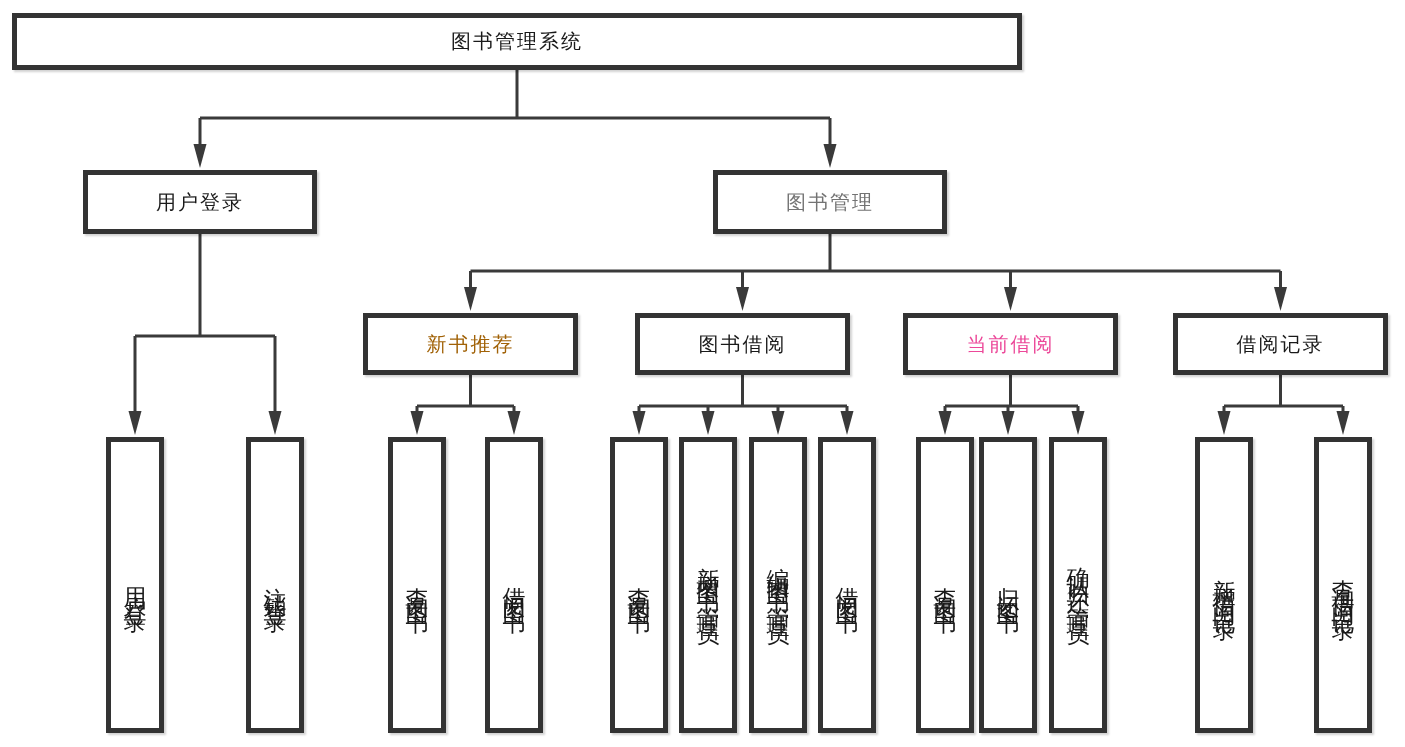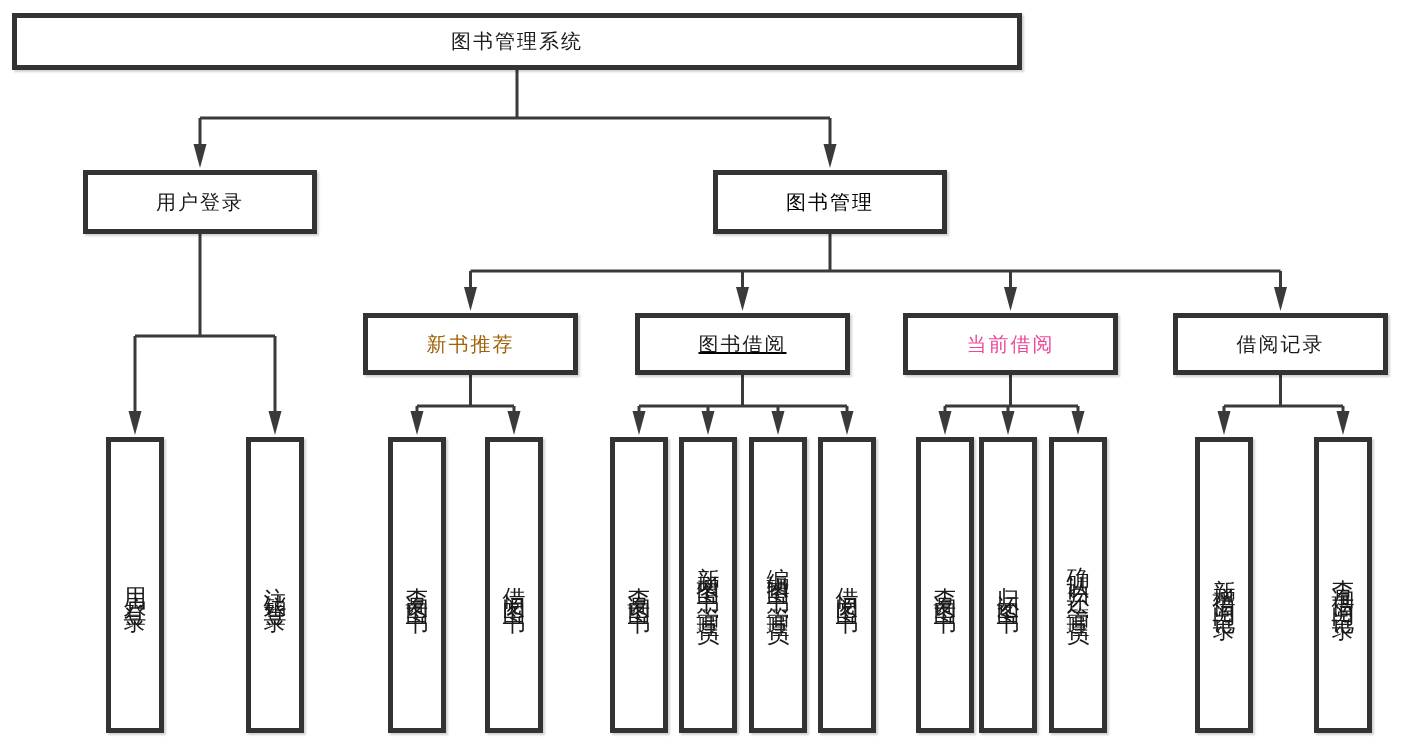--- a/index.html
+++ b/index.html
@@ -103,26 +103,26 @@
       </g>
     </svg>
   <div id="boxes">
       <div class="node" style="left: 12px; top: 13px; width: 1010px; height: 57px; border-color: rgb(51, 51, 51);">
         <span class="label" style="color: rgb(26, 26, 26);">图书管理系统</span>
       </div>
       <div class="node" style="left: 83px; top: 170px; width: 234px; height: 64px; border-color: rgb(51, 51, 51);">
         <span class="label" style="color: rgb(26, 26, 26);">用户登录</span>
       </div>
       <div class="node" style="left: 713px; top: 170px; width: 234px; height: 64px; border-color: rgb(51, 51, 51);">
-        <span class="label" style="color: #000000;">图书管理</span>
+        <span class="label" style="color: #737373;">图书管理</span>
       </div>
       <div class="node" style="left: 363px; top: 313px; width: 215px; height: 62px; border-color: rgb(51, 51, 51);">
         <span class="label" style="color: #a16207;">新书推荐</span>
       </div>
-      <div class="node" style="left: 635px; top: 313px; width: 215px; height: 62px; border-color: rgb(51, 51, 51); text-decoration: underline;">
+      <div class="node" style="left: 635px; top: 313px; width: 215px; height: 62px; border-color: rgb(51, 51, 51);">
         <span class="label" style="color: rgb(26, 26, 26);">图书借阅</span>
       </div>
       <div class="node" style="left: 903px; top: 313px; width: 215px; height: 62px; border-color: rgb(51, 51, 51);">
         <span class="label" style="color: #ec4899;">当前借阅</span>
       </div>
       <div class="node" style="left: 1173px; top: 313px; width: 215px; height: 62px; border-color: rgb(51, 51, 51);">
         <span class="label" style="color: rgb(26, 26, 26);">借阅记录</span>
       </div>
       <div class="node leaf" style="left: 106px; top: 437px; width: 58px; height: 296px; border-color: rgb(51, 51, 51);">
         <span class="label" style="color: rgb(26, 26, 26);">用户登录</span>

